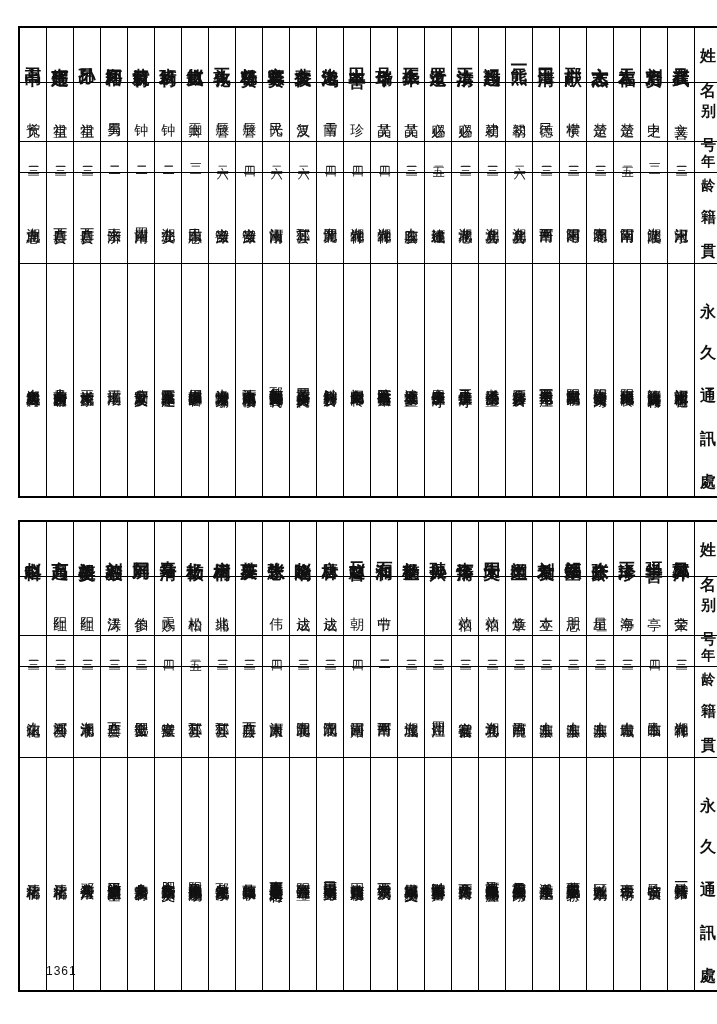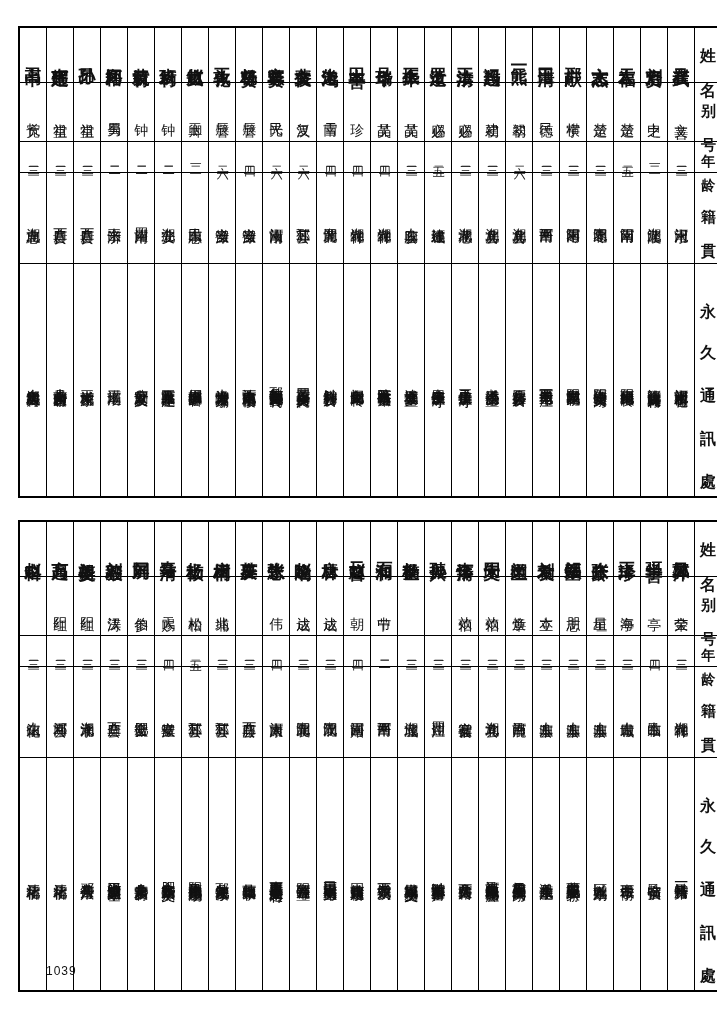--- a/index.html
+++ b/index.html
@@ -1415,14 +1415,14 @@
           </td>
           <td class="hdr" style="width: 26px;">
             <div class="cellwrap">
               <span class="vtext">永 久 通 訊 處</span>
             </div>
           </td>
         </tr>
     </tbody>
   </table>
 
-  <div class="page-number">1039</div>
+  <div class="page-number">1361</div>
 </div>
 
 </body></html>

